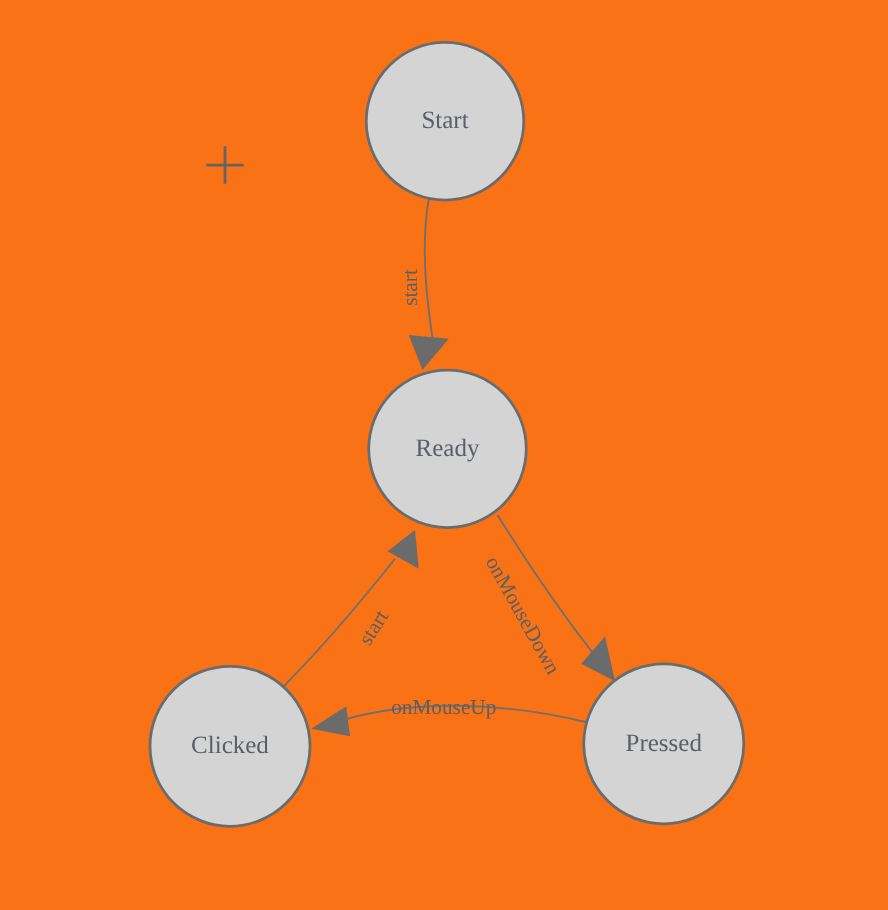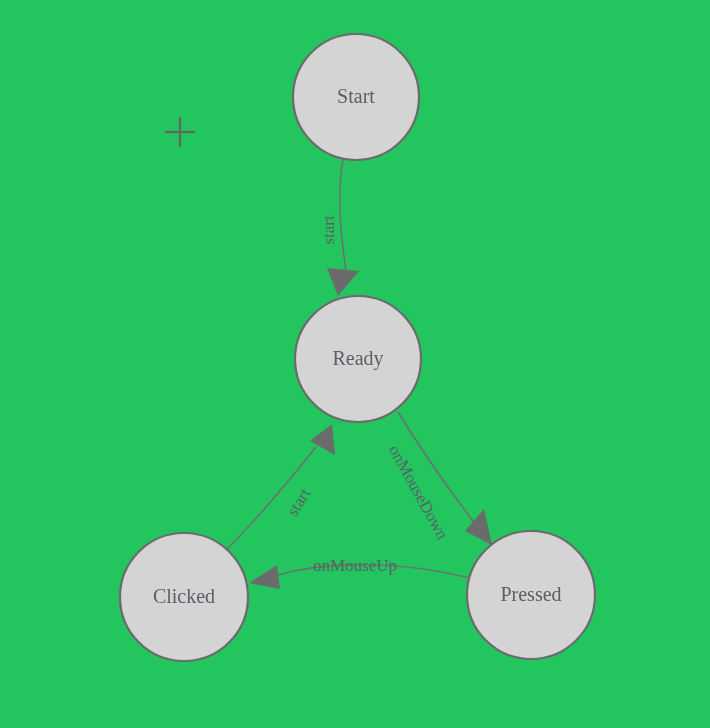--- a/index.html
+++ b/index.html
@@ -4,21 +4,21 @@
 <style>
   html, body {
     margin: 0;
     padding: 0;
     background: #ffffff;
   }
   #canvas {
     position: relative;
     width: 710px;
     height: 728px;
-    background: #22c55e;
+    background: #f97316;
     overflow: hidden;
     font-family: "Liberation Serif", "DejaVu Serif", serif;
   }
   #diagram-svg {
     position: absolute;
     left: 0;
     top: 0;
     width: 710px;
     height: 728px;
   }

